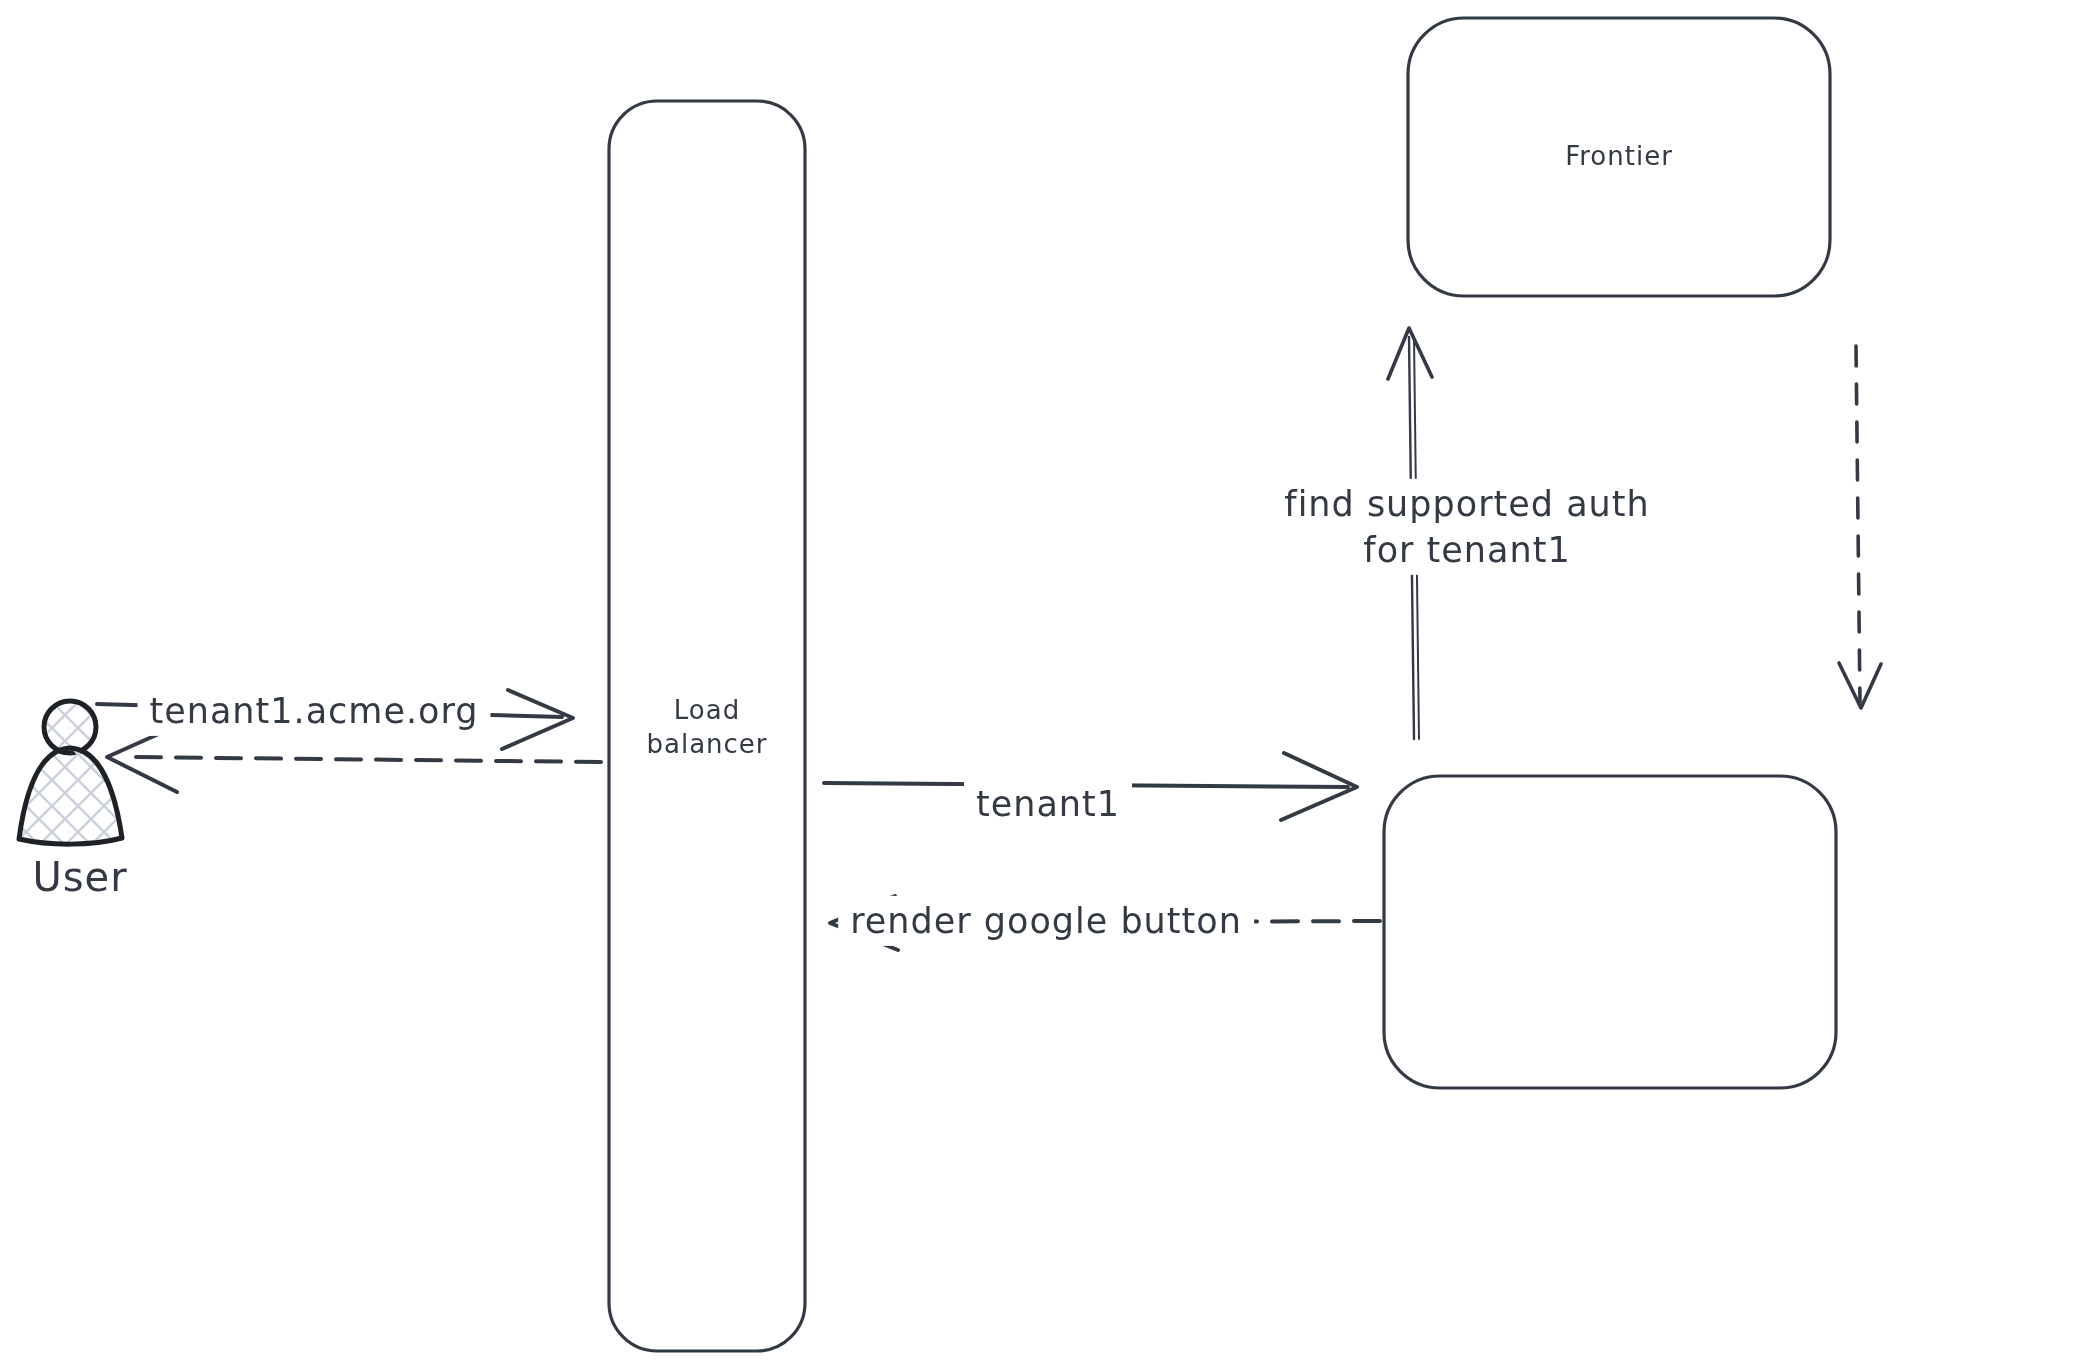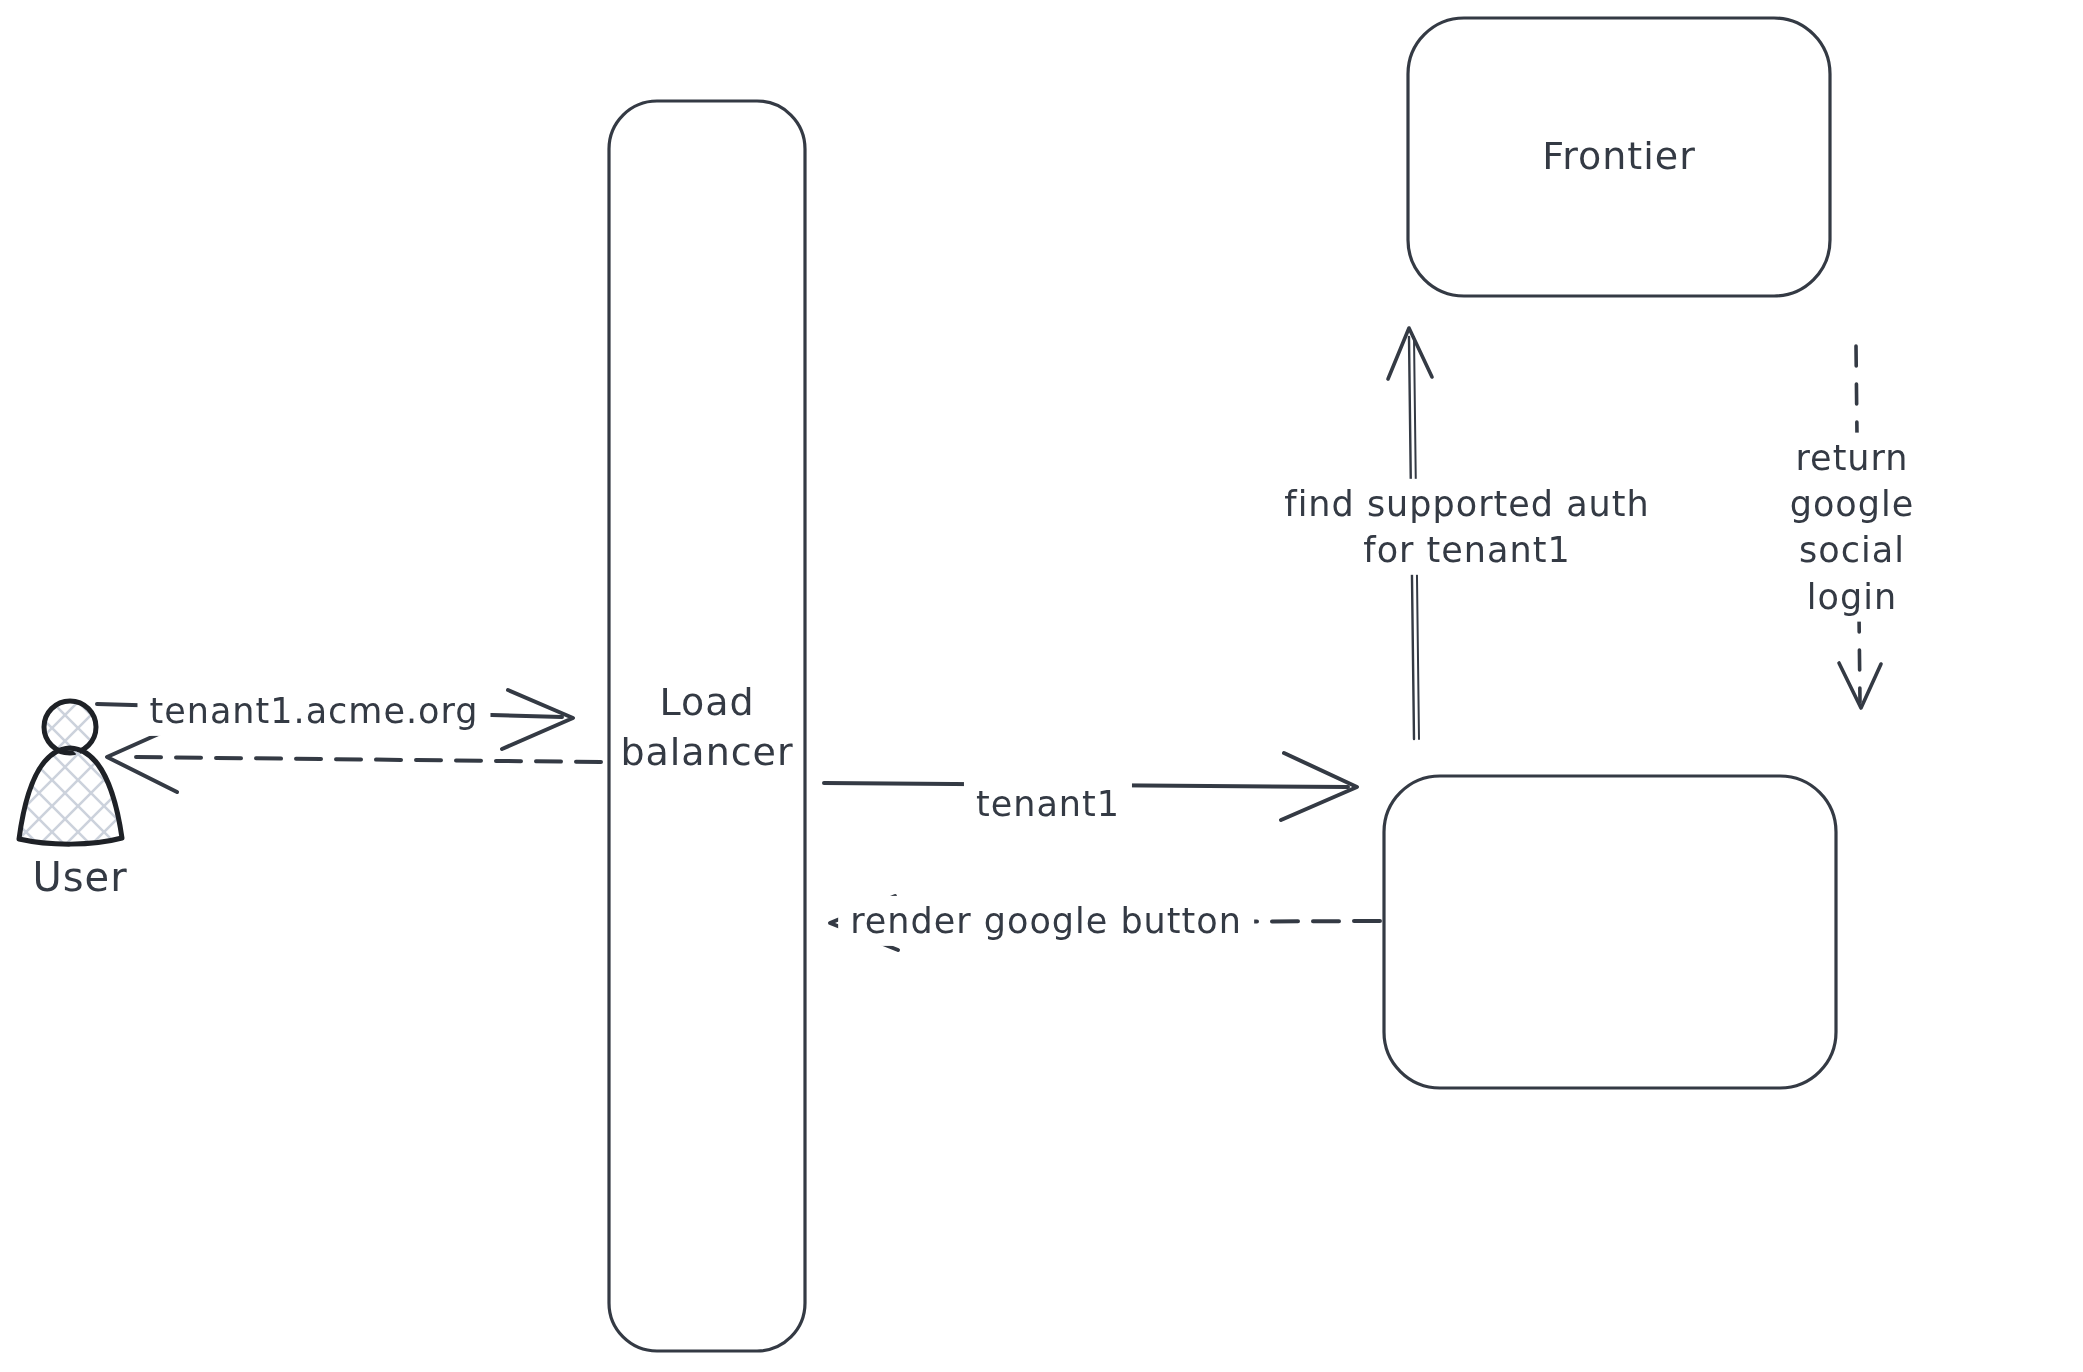--- a/index.html
+++ b/index.html
@@ -15,21 +15,21 @@
   .label {
     position: absolute;
     transform: translate(-50%, -50%);
     color: #343a44;
     white-space: pre-line;
     text-align: center;
     letter-spacing: 1px;
     line-height: 1.32;
     pointer-events: none;
   }
-  .node-label { font-size: 38px; }
+  .node-label { font-size: 26px; }
   .arrow-label {
     font-size: 35px;
     background: #ffffff;
     padding: 2px 12px;
   }
   .user-label { font-size: 40px; }
 </style>
 </head>
 <body>
 
@@ -95,16 +95,14 @@
 
   <div class="label arrow-label" style="left:314px; top:711px;">tenant1.acme.org</div>
 
   <div class="label arrow-label" style="left:1048px; top:783px;margin-top:21px;">tenant1</div>
 
   <div class="label arrow-label" style="left:1046px; top:921px;">render google button</div>
 
   <div class="label arrow-label" style="left:1467px; top:527px;">find supported auth
 for tenant1</div>
 
-  <div class="label arrow-label" style="left:1852px; top:527px;">return google social
-login</div>
 
 </div>
 
 </body></html>

